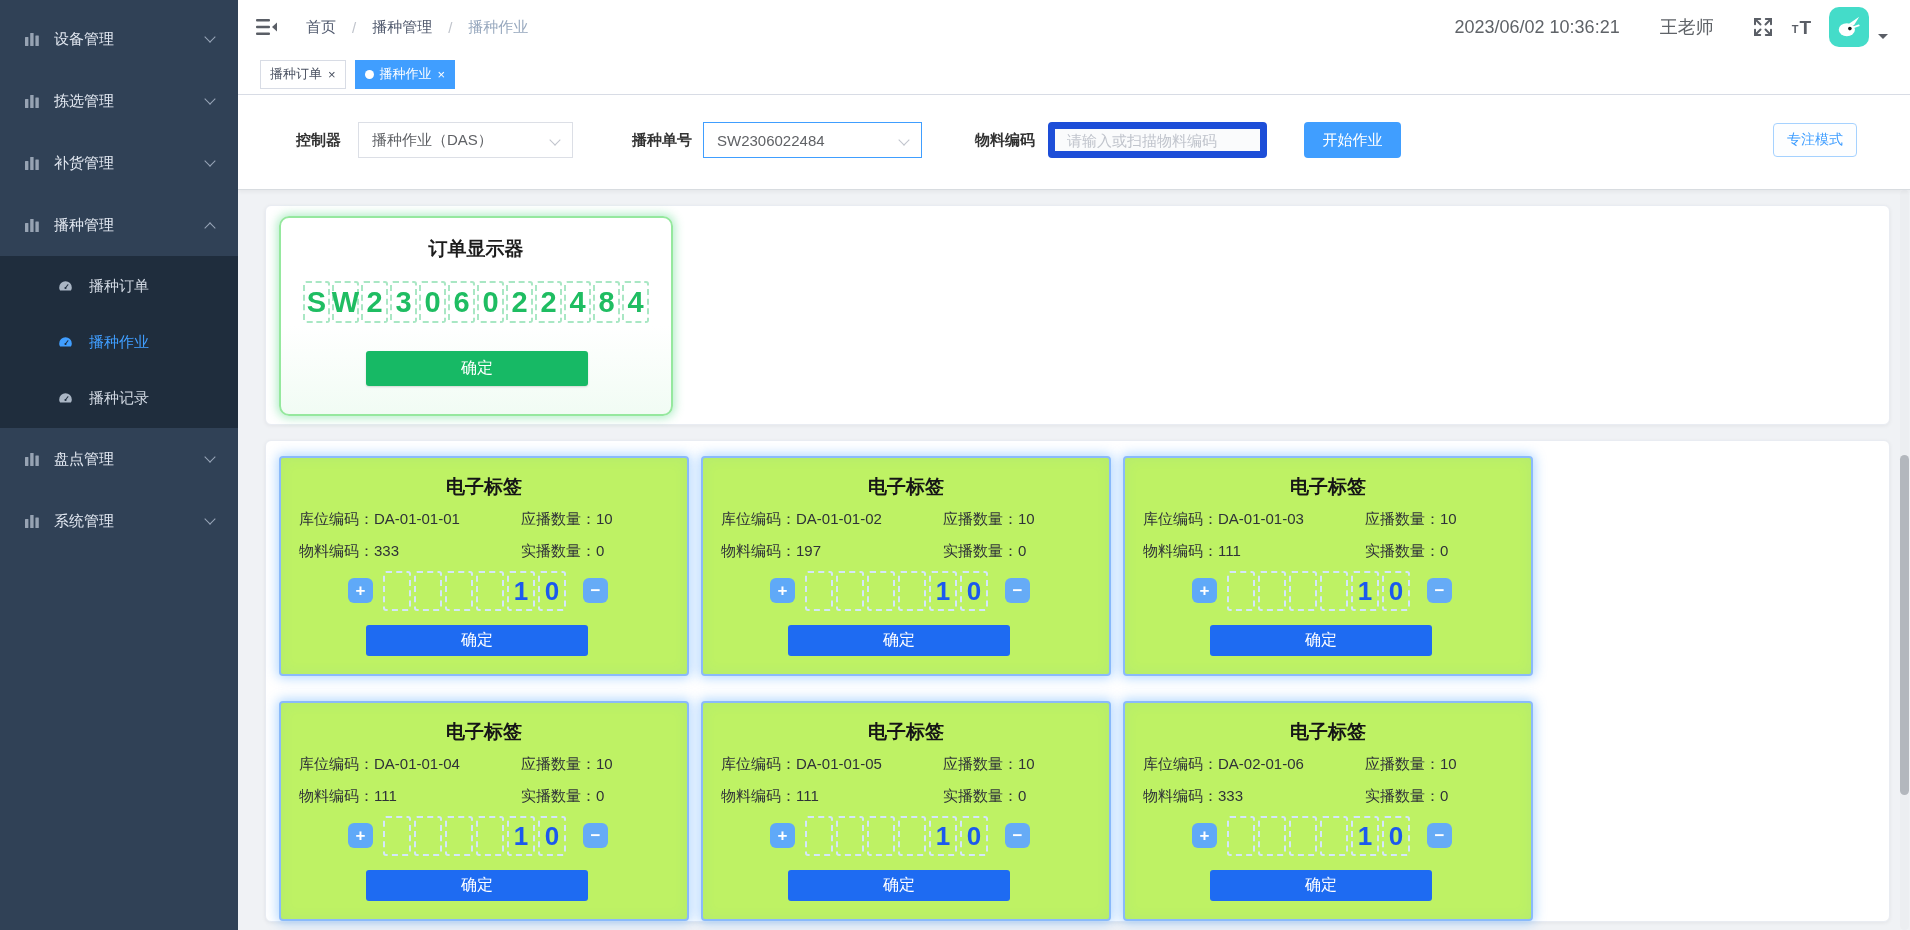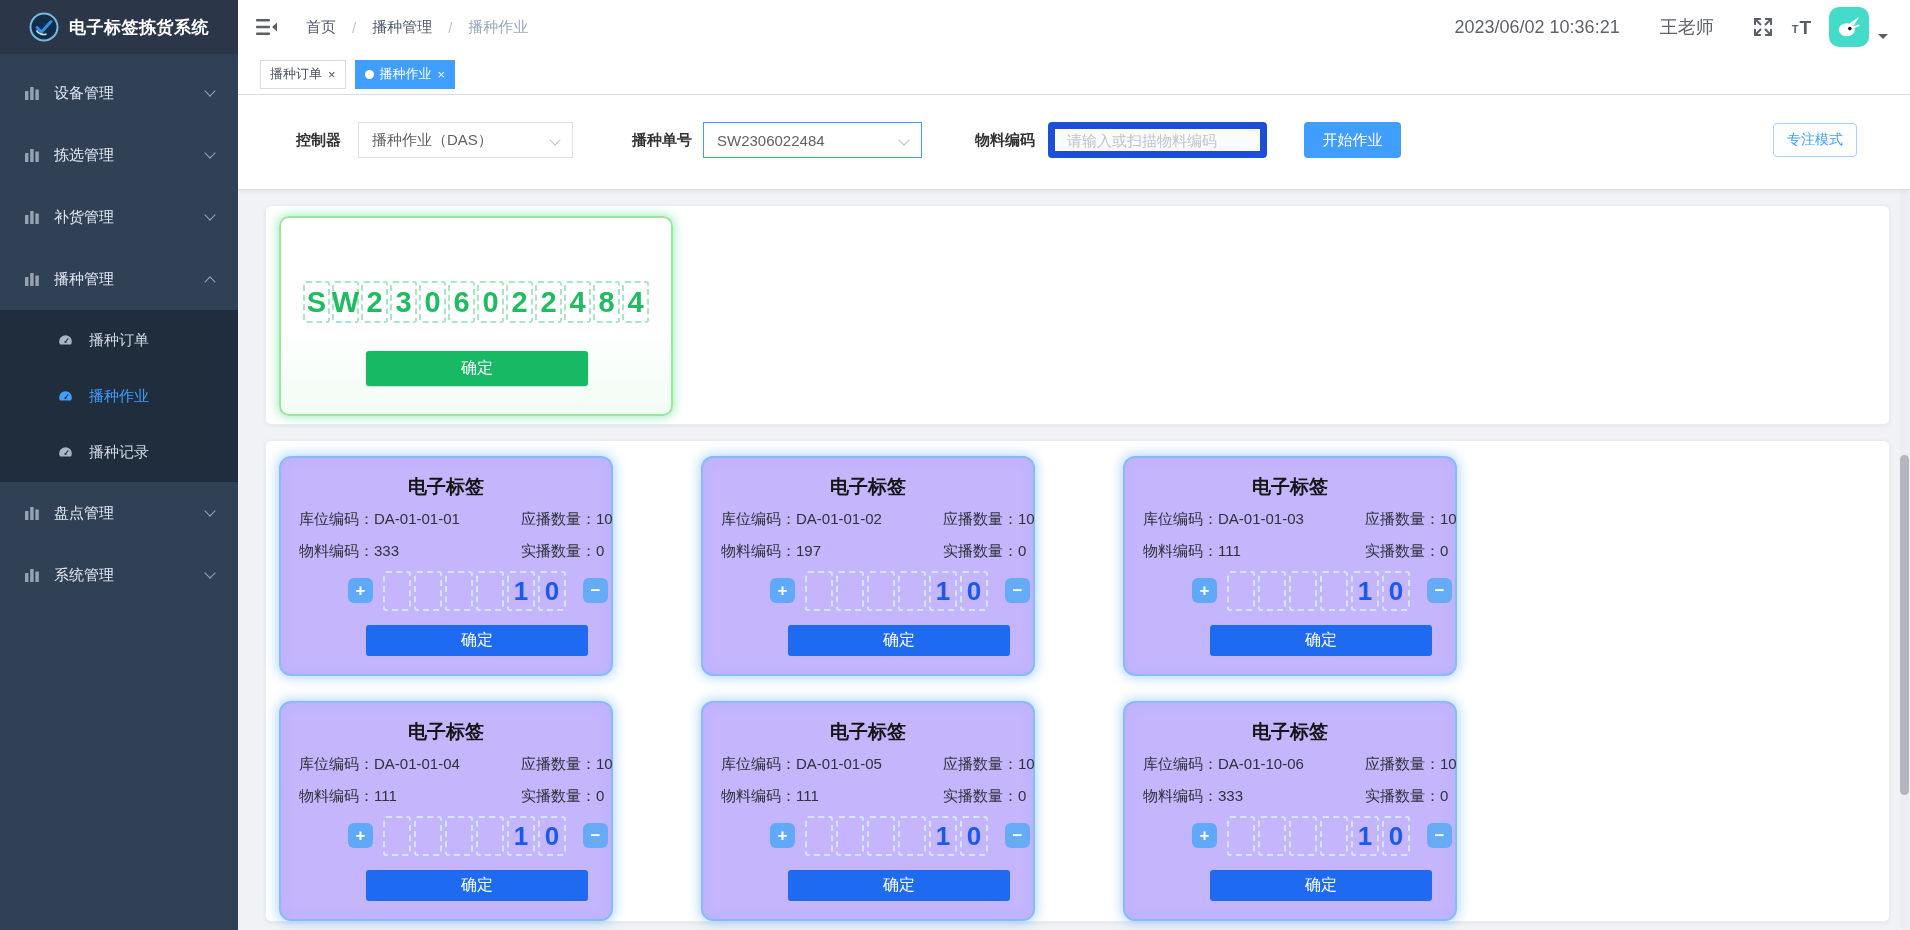--- a/index.html
+++ b/index.html
@@ -71,21 +71,21 @@
 
   
   .gcard{position:absolute;left:13px;top:10px;width:394px;height:200px;border:2px solid #95e89e;border-radius:10px;background:linear-gradient(180deg,#ffffff 55%,#f1fcf4);box-shadow:0 0 10px 2px rgba(82,216,133,.45);}
   .gcard-title{text-align:center;margin-top:18px;font-size:19px;font-weight:bold;color:#1c1c1c;}
   .gdigits{position:absolute;left:0;right:0;top:63px;display:flex;justify-content:center;gap:2px;}
   .gcell{width:27px;height:42px;border:2px dashed #a9e7c4;border-radius:3px;display:flex;align-items:center;justify-content:center;font-size:29px;font-weight:bold;color:#1fbd62;}
   .gconfirm{position:absolute;left:85px;top:133px;width:222px;height:35px;background:#17b965;border:none;border-radius:3px;color:#fff;font-size:16px;cursor:pointer;box-shadow:0 1px 2px rgba(0,0,0,.15);}
 
   
   .cards-grid{position:absolute;left:13px;top:15px;display:grid;grid-template-columns:repeat(3,410px);grid-auto-rows:220px;column-gap:12px;row-gap:25px;}
-  .lcard{position:relative;width:334px;height:220px;border:2px solid #8abafa;border-radius:12px;background:#c4b5fd;box-shadow:0 0 12px 2px rgba(64,158,255,.4), inset 0 0 14px rgba(64,158,255,.08);}
+  .lcard{position:relative;width:410px;height:220px;border:2px solid #8abafa;border-radius:4px;background:#bef264;box-shadow:0 0 12px 2px rgba(64,158,255,.4), inset 0 0 14px rgba(64,158,255,.08);}
   .lc-title{text-align:center;margin-top:16px;font-size:19px;font-weight:bold;color:#161616;}
   .lc-field{position:absolute;font-size:15px;color:#2f3238;white-space:nowrap;}
   .lc-loc{left:18px;top:52px;}
   .lc-exp{left:240px;top:52px;}
   .lc-mat{left:18px;top:84px;}
   .lc-act{left:240px;top:84px;}
   .pm{position:absolute;width:25px;height:25px;top:120px;border:none;border-radius:6px;background:#5fa9f8;color:#fff;font-size:17px;font-weight:bold;cursor:pointer;display:flex;align-items:center;justify-content:center;line-height:1;}
   .pm.plus{left:67px;}
   .pm.minus{left:302px;background:#66abf6;}
   .ccells{position:absolute;left:102px;top:113px;display:flex;gap:3px;}
@@ -95,30 +95,20 @@
   
   .sb-track{position:absolute;right:1px;top:0;bottom:0;width:9px;background:#eceef1;border-radius:5px;}
   .sb-thumb{position:absolute;right:1px;top:265px;width:9px;height:340px;background:#b3b7bd;border-radius:5px;cursor:pointer;}
 </style>
 </head>
 <body>
 
 <div class="page">
 
   <aside class="sidebar">
-    <div class="logo-bar">
-      <span style="display:flex;">
-        <svg width="30" height="30" viewBox="0 0 30 30">
-            <circle cx="15" cy="15" r="13.5" fill="#132c47" stroke="#79b8dc" stroke-width="2"></circle>
-            <path d="M8 15.5 l4.5 4.5 L22 9.5" stroke="#2f8fe8" stroke-width="3" fill="none" stroke-linecap="round"></path>
-            <path d="M7.5 18.5 a8.5 8.5 0 0 0 10 3.5" stroke="#d8ecf7" stroke-width="1.6" fill="none"></path>
-          </svg>
-      </span>
-      <span class="logo-title">电子标签拣货系统</span>
-    </div>
     <nav class="menu">
       <div class="menu-item">
         <span class="bar-icon">
             <svg width="16" height="16" viewBox="0 0 16 16">
               <rect x="1" y="6" width="3.4" height="9" rx="0.5"></rect>
               <rect x="6.2" y="2" width="3.4" height="13" rx="0.5"></rect>
               <rect x="11.4" y="4.5" width="3.4" height="10.5" rx="0.5"></rect>
             </svg>
           </span>
         <span class="mi-label">设备管理</span>
@@ -287,20 +277,21 @@
     <span class="fld-label lab-mat">物料编码</span>
     <input class="inp-mat" type="text" placeholder="请输入或扫描物料编码" style="">
     <button class="btn-start">开始作业</button>
     <button class="btn-focus">专注模式</button>
   </section>
 
   <main class="content">
 
     <div class="panel panel-order">
       <div class="gcard">
+        <div class="gcard-title">订单显示器</div>
         <div class="gdigits">
           <span class="gcell">S</span>
           <span class="gcell">W</span>
           <span class="gcell">2</span>
           <span class="gcell">3</span>
           <span class="gcell">0</span>
           <span class="gcell">6</span>
           <span class="gcell">0</span>
           <span class="gcell">2</span>
           <span class="gcell">2</span>
@@ -405,21 +396,21 @@
             <span class="ccell"></span>
             <span class="ccell">1</span>
             <span class="ccell">0</span>
           </div>
           <button class="pm minus">−</button>
           <button class="lc-confirm">确定</button>
         </div>
 
         <div class="lcard">
           <div class="lc-title">电子标签</div>
-          <div class="lc-field lc-loc"><span>库位编码：</span><span>DA-01-10-06</span></div>
+          <div class="lc-field lc-loc"><span>库位编码：</span><span>DA-02-01-06</span></div>
           <div class="lc-field lc-exp"><span>应播数量：</span><span>10</span></div>
           <div class="lc-field lc-mat"><span>物料编码：</span><span>333</span></div>
           <div class="lc-field lc-act"><span>实播数量：</span><span>0</span></div>
           <button class="pm plus">+</button>
           <div class="ccells">
             <span class="ccell"></span>
             <span class="ccell"></span>
             <span class="ccell"></span>
             <span class="ccell"></span>
             <span class="ccell">1</span>

